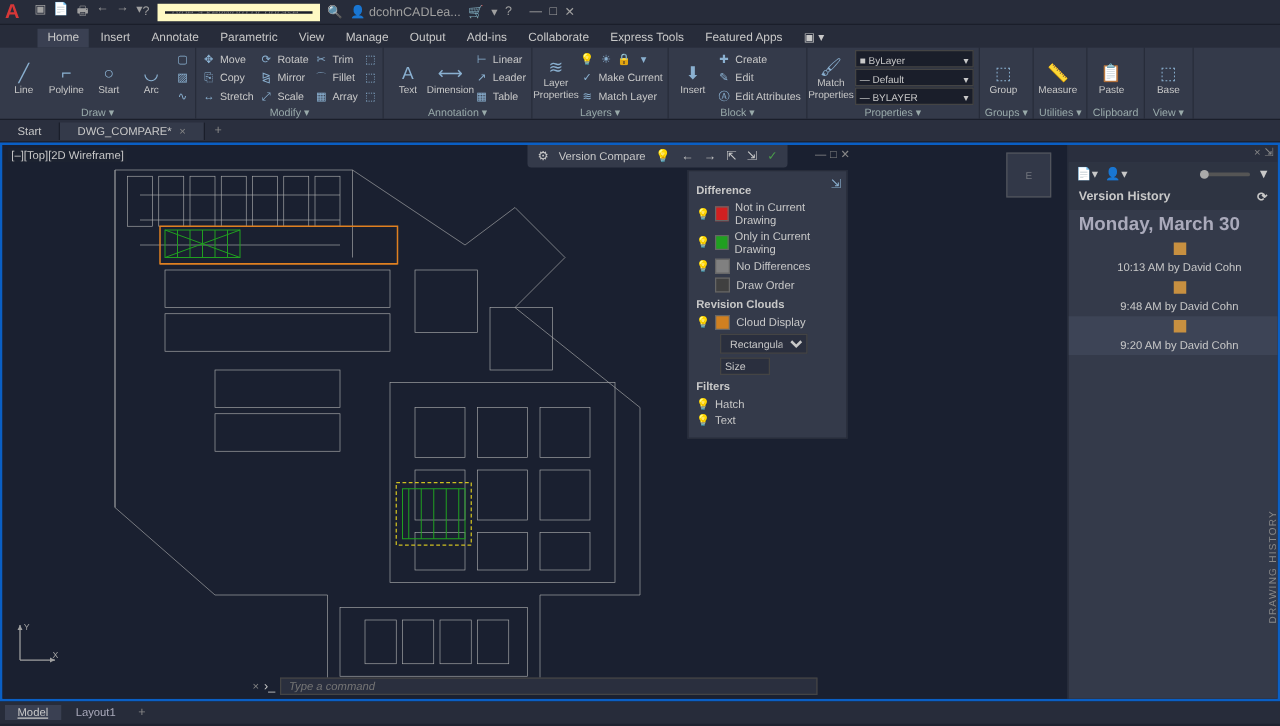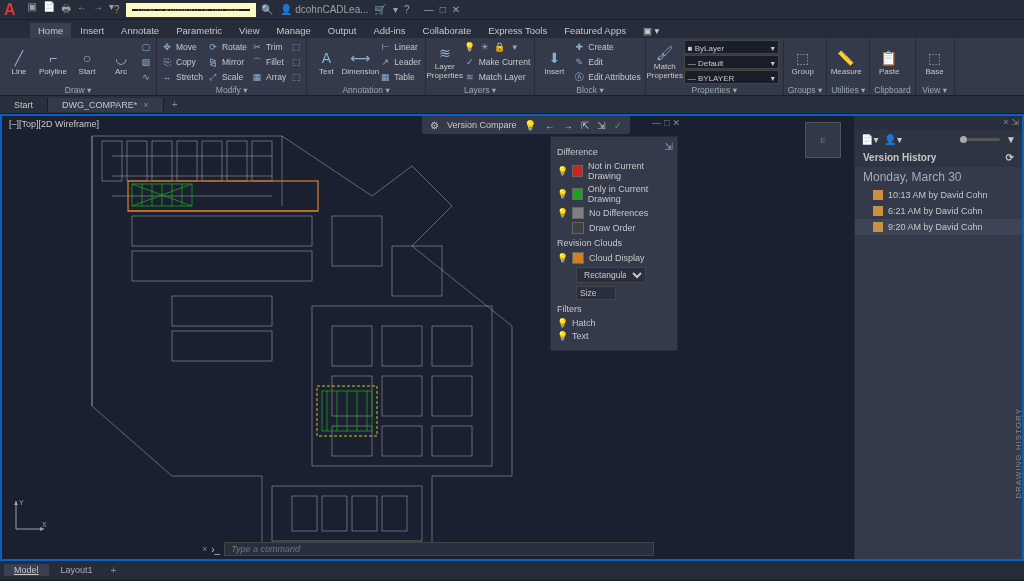--- a/index.html
+++ b/index.html
@@ -44,21 +44,21 @@
 .viewport-label { position: absolute; top: 2px; left: 4px; font-size: 9px; color: #c8c8c8; background: rgba(30,35,48,0.7); padding: 1px 3px; }
 .version-toolbar { position: absolute; top: 0; left: 420px; background: #343a4a; height: 18px; display: flex; align-items: center; gap: 8px; padding: 0 8px; border-radius: 0 0 3px 3px; z-index:5;}
 .version-toolbar .icon { font-size: 10px; color: #c8c8c8; cursor: pointer; }
 .version-toolbar .icon.check { color: #4a9d4a; }
 .version-toolbar .label { font-size: 9px; color: #c8c8c8; }
 
 .floorplan { position: absolute; top: 10px; left: 30px; width: 520px; height: 420px; }
 .floorplan svg { width: 100%; height: 100%; }
 
 .compare-panel { position: absolute; top: 20px; left: 548px; width: 128px; background: #343a4a; border: 1px solid #272c3a; padding: 6px; font-size: 9px; z-index: 4;}
-.compare-panel .section-title { font-weight: normal; color: #c8c8c8; margin: 4px 0; }
+.compare-panel .section-title { font-weight: bold; color: #c8c8c8; margin: 4px 0; }
 .compare-panel .row { display: flex; align-items: center; gap: 5px; margin: 3px 0; }
 .compare-panel .swatch { width: 12px; height: 12px; border: 1px solid #666; }
 .compare-panel .bulb { width: 10px; font-size: 9px; color: #f0d060; }
 .compare-panel .close-icon { position: absolute; top: 4px; right: 4px; color: #8ab0d0; cursor:pointer; font-size:10px;}
 .compare-panel select, .compare-panel input { background: #2a2f3e; border: 1px solid #444; color: #c8c8c8; font-size: 8.5px; width: 70px; padding: 1px 3px; }
 
 .ucs { position: absolute; bottom: 24px; left: 10px; }
 .ucs svg { width: 36px; height: 36px; }
 
 .nav-cube { position: absolute; top: 6px; right: 6px; width: 50px; height: 50px; opacity: 0.5; }
@@ -66,22 +66,22 @@
 
 .history-panel { width: 168px; background: #343a4a; border-left: 1px solid #272c3a; display: flex; flex-direction: column; position:relative;}
 .history-panel .tiny-bar { height:14px; display:flex; justify-content:flex-end; gap:3px; padding:1px 3px; background:#2a2f3e;}
 .history-panel .tiny-bar span{ font-size:9px; color:#888; cursor:pointer;}
 .history-panel .hdr-bar { height: 18px; background: #2e3442; display: flex; align-items: center; padding: 0 6px; gap: 6px; }
 .history-panel .hdr-bar .icon { font-size: 10px; color: #c8c8c8; cursor: pointer; }
 .history-panel .hdr-bar .spacer { flex: 1; }
 .history-panel .slider { width:40px; height:3px; background:#555; border-radius:2px; position:relative;}
 .history-panel .slider::after{content:"";position:absolute; left:0; top:-2px; width:7px;height:7px;background:#aaa;border-radius:50%;}
 .history-panel .title-row { padding: 4px 8px; font-size: 10px; font-weight: bold; color: #c8c8c8; display:flex; justify-content:space-between; background:#2e3442;}
-.history-panel .date { padding: 3px 8px; font-size: 12px; color: #aab; }
-.history-panel .entry { padding: 3px 8px 3px 18px; font-size: 9px; color: #c8c8c8; display:flex; align-items:center; gap:5px; cursor:pointer;}
+.history-panel .date { padding: 3px 8px; font-size: 15px; color: #aab; font-weight: bold; }
+.history-panel .entry { padding: 3px 8px 3px 18px; font-size: 9px; color: #c8c8c8; display:flex; align-items:center; gap:5px; cursor:pointer;flex-direction:column;}
 .history-panel .entry.sel { background: #3d4456; }
 .history-panel .entry .ficon { width:10px; height:10px; background:#c89040; display:inline-block;}
 .history-panel .side-label { position:absolute; right:-1px; bottom:60px; writing-mode:vertical-rl; transform:rotate(180deg); font-size:8px; color:#888; letter-spacing:1px;}
 
 .cmdline-row { position: absolute; bottom: 2px; left: 200px; right: 200px; height: 16px; display: flex; align-items: center; gap: 4px; }
 .cmdline-row .x { color: #888; font-size:9px; cursor:pointer;}
 .cmdline-row .prompt-icon { color: #c8c8c8; font-size: 10px; }
 .cmdline-row input { flex:1; background: #2a2f3e; border: 1px solid #444; color: #888; font-size: 9px; font-style: italic; padding: 1px 6px; height:14px;}
 
 .status-bar { height: 18px; background: #272c3a; display: flex; align-items: center; padding: 0 4px; gap: 2px; }
@@ -559,21 +559,21 @@
       <span>Version History</span>
       <span>⟳</span>
     </div>
     <div class="date">Monday, March 30</div>
     <div class="entry">
         <span class="ficon"></span>
         <span>10:13 AM by David Cohn</span>
       </div>
     <div class="entry">
         <span class="ficon"></span>
-        <span>6:21 AM by David Cohn</span>
+        <span>9:48 AM by David Cohn</span>
       </div>
     <div class="entry sel">
         <span class="ficon"></span>
         <span>9:20 AM by David Cohn</span>
       </div>
     <div class="side-label">DRAWING HISTORY</div>
   </div>
 </div>
 
 <div class="status-bar">

